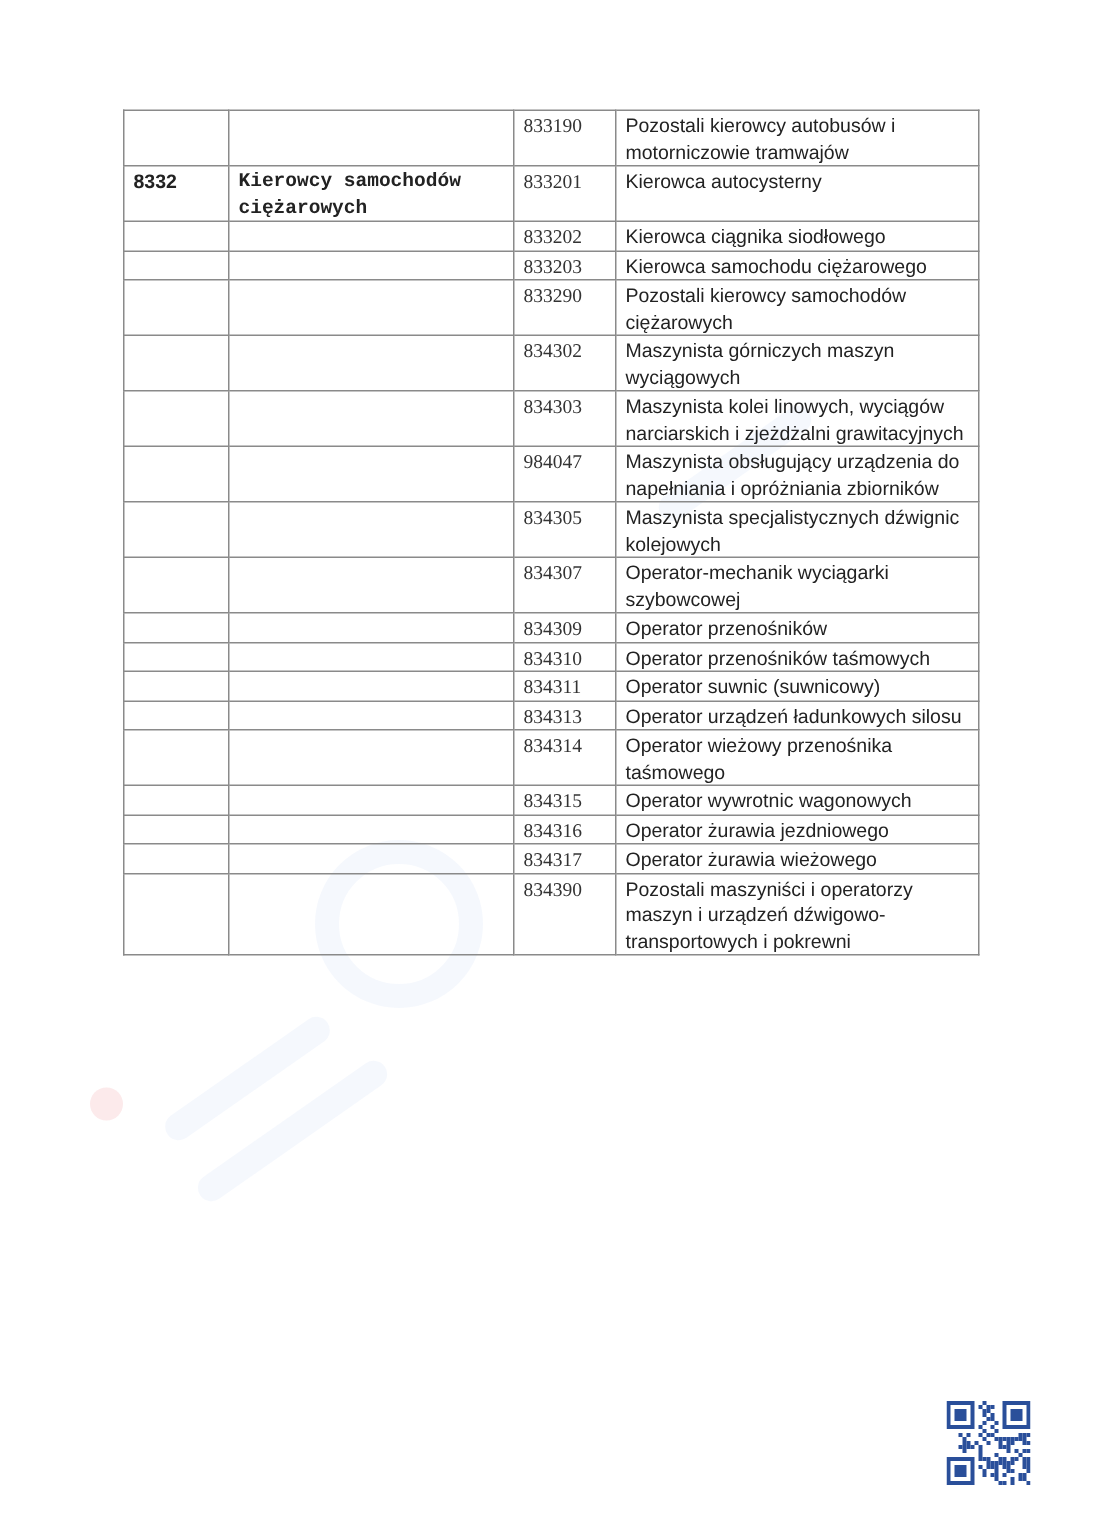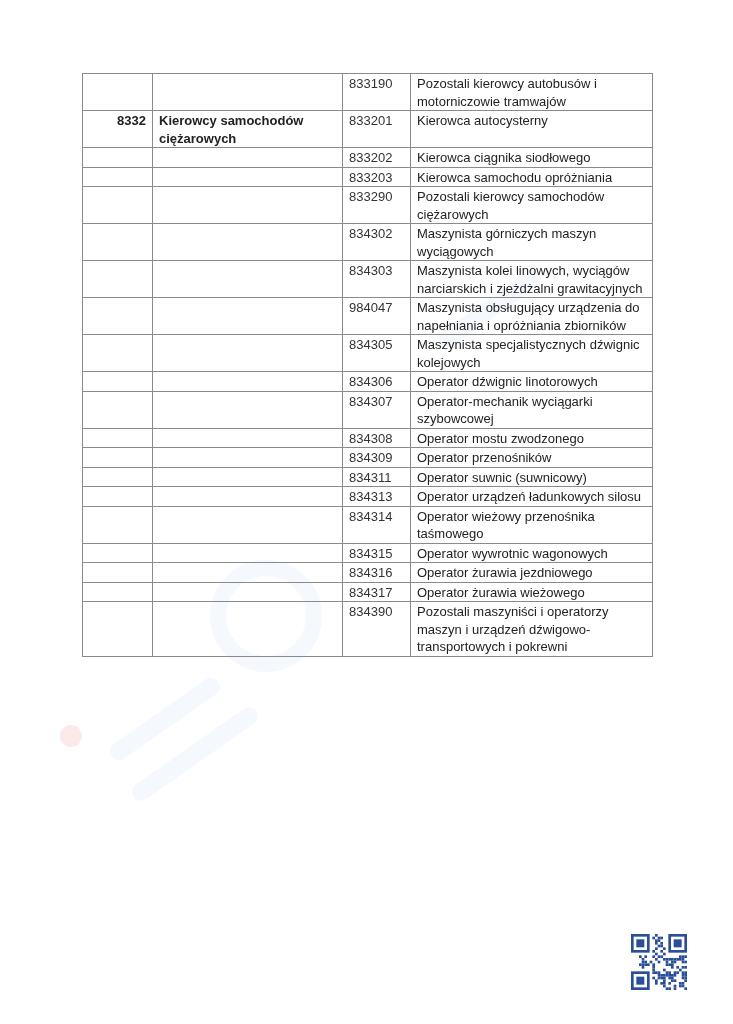--- a/index.html
+++ b/index.html
@@ -12,23 +12,23 @@
   .wm-red { left: 60px; top: 725px; width: 22px; height: 22px; border-radius: 50%; background: rgba(230,80,90,0.12); }
   .wm-stripe { height: 18px; background: rgba(120,150,220,0.07); border-radius: 9px; transform: rotate(-35deg); }
   table.doc {
     position: absolute; left: 82px; top: 73px; border-collapse: collapse; table-layout: fixed; width: 570px;
   }
   table.doc td {
     border: 1px solid #8a8a8a; vertical-align: top; padding: 1px 6px 0 6px;
     font-size: 13px; line-height: 17.5px;
   }
   col.c1 { width: 70px; } col.c2 { width: 190px; } col.c3 { width: 68px; } col.c4 { width: 242px; }
-  td.group-code { font-weight: bold; text-align: right; }
-  td.group-name { font-weight: bold; font-family: Liberation Sans, sans-serif; }
-  td.code { color: #333; }
+  td.group-code { font-weight: bold; }
+  td.group-name { font-weight: bold; font-family: Liberation Mono, monospace; }
+  td.code { color: #333; font-family: Liberation Serif, serif; }
   .qr { position: absolute; left: 631px; top: 934px; width: 56px; height: 56px; }
 </style>
 </head>
 <body>
 
 <div class="watermark wm-ring"></div>
 <div class="watermark wm-red"></div>
 <div class="watermark wm-stripe" style="left:100px;top:710px;width:130px;"></div>
 <div class="watermark wm-stripe" style="left:120px;top:745px;width:150px;"></div>
 <div class="watermark wm-stripe" style="left:430px;top:300px;width:120px;"></div>
@@ -56,21 +56,21 @@
       <tr>
         <td class="group-code"></td>
         <td class="group-name"></td>
         <td class="code">833202</td>
         <td class="name">Kierowca ciągnika siodłowego</td>
       </tr>
       <tr>
         <td class="group-code"></td>
         <td class="group-name"></td>
         <td class="code">833203</td>
-        <td class="name">Kierowca samochodu opróżniania</td>
+        <td class="name">Kierowca samochodu ciężarowego</td>
       </tr>
       <tr>
         <td class="group-code"></td>
         <td class="group-name"></td>
         <td class="code">833290</td>
         <td class="name">Pozostali kierowcy samochodów ciężarowych</td>
       </tr>
       <tr>
         <td class="group-code"></td>
         <td class="group-name"></td>
@@ -91,40 +91,34 @@
       </tr>
       <tr>
         <td class="group-code"></td>
         <td class="group-name"></td>
         <td class="code">834305</td>
         <td class="name">Maszynista specjalistycznych dźwignic kolejowych</td>
       </tr>
       <tr>
         <td class="group-code"></td>
         <td class="group-name"></td>
-        <td class="code">834306</td>
-        <td class="name">Operator dźwignic linotorowych</td>
-      </tr>
-      <tr>
-        <td class="group-code"></td>
-        <td class="group-name"></td>
         <td class="code">834307</td>
         <td class="name">Operator-mechanik wyciągarki szybowcowej</td>
       </tr>
       <tr>
         <td class="group-code"></td>
         <td class="group-name"></td>
-        <td class="code">834308</td>
-        <td class="name">Operator mostu zwodzonego</td>
-      </tr>
-      <tr>
-        <td class="group-code"></td>
-        <td class="group-name"></td>
         <td class="code">834309</td>
         <td class="name">Operator przenośników</td>
+      </tr>
+      <tr>
+        <td class="group-code"></td>
+        <td class="group-name"></td>
+        <td class="code">834310</td>
+        <td class="name">Operator przenośników taśmowych</td>
       </tr>
       <tr>
         <td class="group-code"></td>
         <td class="group-name"></td>
         <td class="code">834311</td>
         <td class="name">Operator suwnic (suwnicowy)</td>
       </tr>
       <tr>
         <td class="group-code"></td>
         <td class="group-name"></td>

